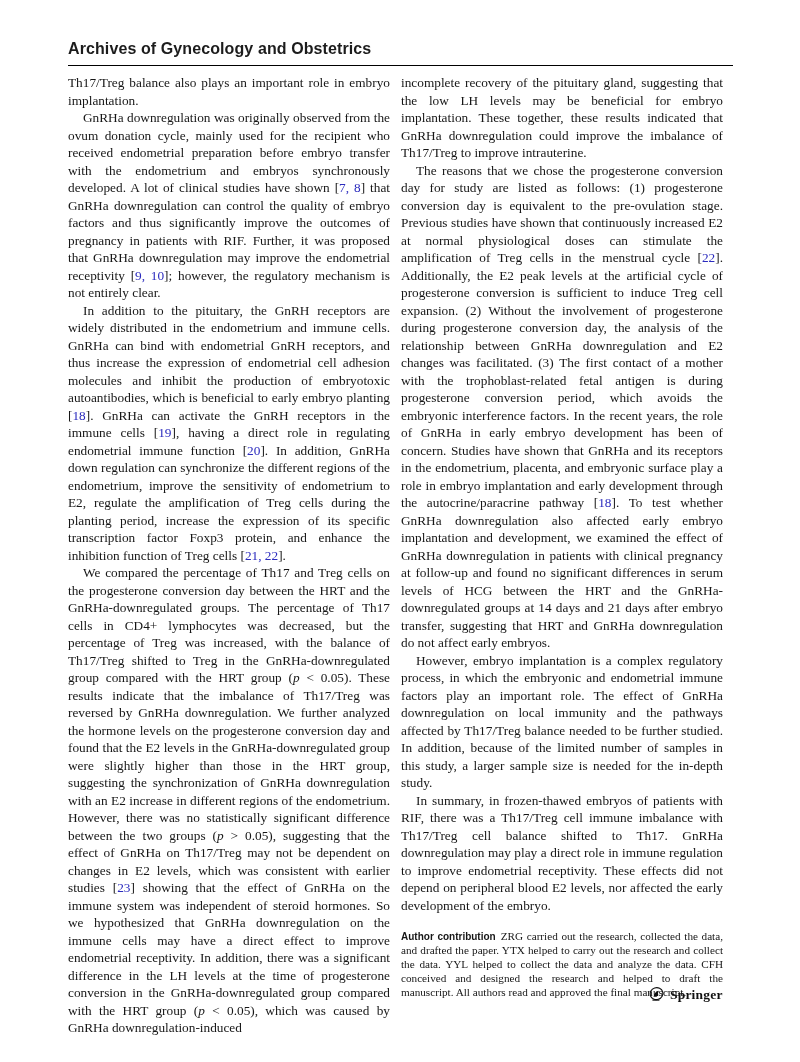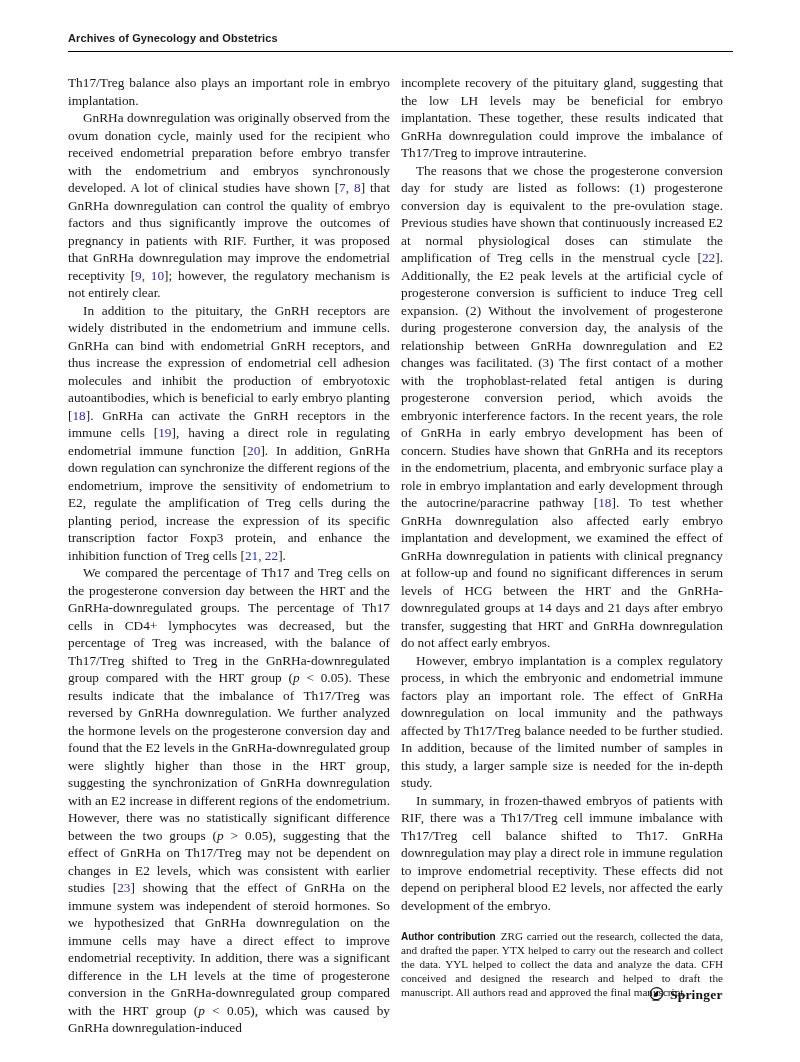--- a/index.html
+++ b/index.html
@@ -8,25 +8,25 @@
     width: 800px;
     height: 1062px;
     margin: 0 auto;
     background: #ffffff;
     font-family: "Liberation Serif", "DejaVu Serif", serif;
     color: #161616;
     overflow: hidden;
   }
   .running-head {
     position: absolute;
-    top: 32px;
+    top: 40px;
     left: 68px;
     width: 665px;
     font-family: "Liberation Sans", "DejaVu Sans", sans-serif;
-    font-size: 11px;
+    font-size: 16px;
     font-weight: bold;
     letter-spacing: 0.1px;
     color: #1c1c1c;
     padding-bottom: 7px;
     border-bottom: 1.6px solid #000000;
   }
   .content {
     position: absolute;
     top: 74px;
     left: 68px;

